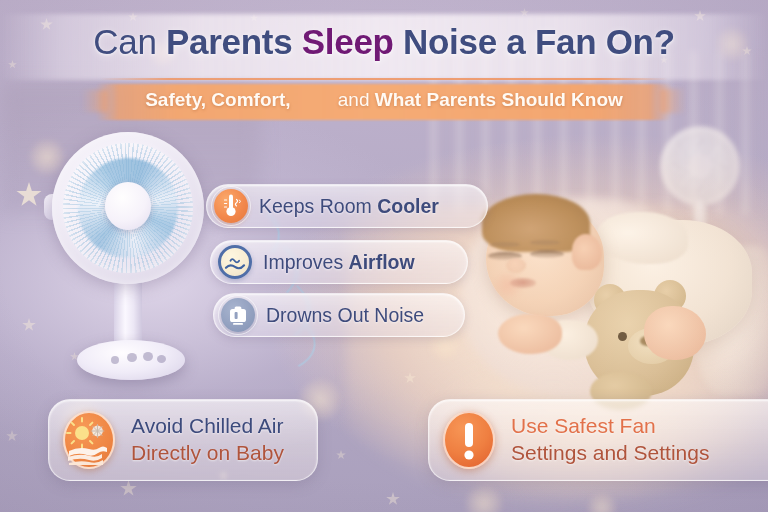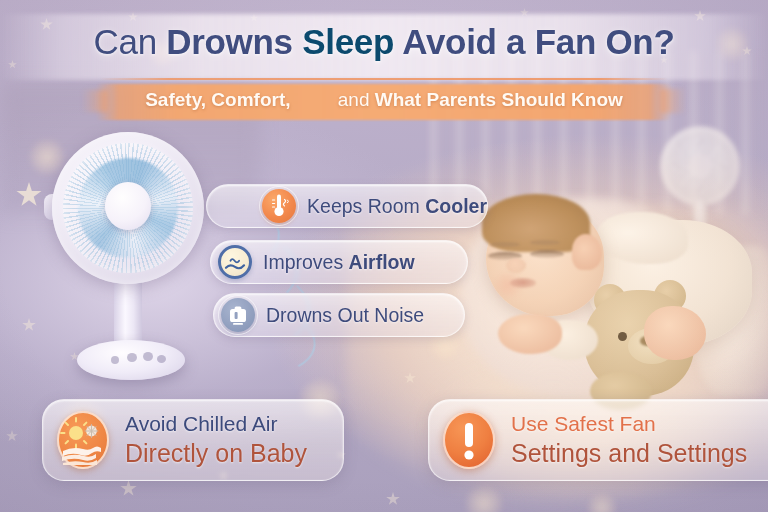--- a/index.html
+++ b/index.html
@@ -283,21 +283,21 @@
     position: absolute; left: 0; top: 22px; width: 768px;
     text-align: center;
     font-size: 35px;
     letter-spacing: -.3px;
     color: #404d7f;
     text-shadow: 0 1px 3px rgba(255,255,255,.75), 0 2px 8px rgba(255,255,255,.5);
     white-space: nowrap;
   }
   .title .w-light { font-weight: 400; }
   .title .w-bold { font-weight: 700; }
-  .title .w-accent { font-weight: 700; color: #0c4a6e; }
+  .title .w-accent { font-weight: 700; color: #701a75; }
   .title-rule {
     position: absolute; left: 100px; top: 78px; width: 568px; height: 2px;
     background: linear-gradient(90deg, rgba(240,150,100,0), rgba(240,150,100,.85) 12%, rgba(240,150,100,.9) 88%, rgba(240,150,100,0));
     border-radius: 2px;
   }
   .sub-band {
     position: absolute; left: 96px; top: 84px; width: 576px; height: 36px;
     background: linear-gradient(90deg,
       rgba(243,160,104,0) 0%, rgba(243,160,104,.75) 4%,
       rgba(245,167,110,.96) 14%, rgba(246,171,115,.98) 50%,
@@ -390,21 +390,21 @@
   }
   .ci-excl {
     position: absolute; inset: 0; border-radius: 50%;
     background: radial-gradient(circle at 38% 28%, #f79656 0%, #ef7f41 52%, #e05f2d 100%);
     border: 2px solid rgba(255,255,255,.68);
     box-shadow: 0 2px 8px rgba(180,86,40,.42);
   }
   .card-icon svg { position: absolute; inset: 0; width: 100%; height: 100%; }
   .card-text { margin-left: 16px; line-height: 1.28; }
   .card-l1 { font-size: 21px; font-weight: 400; white-space: nowrap; text-shadow: 0 1px 2px rgba(255,255,255,.6); }
-  .card-l2 { font-size: 25px; font-weight: 400; white-space: nowrap; text-shadow: 0 1px 2px rgba(255,255,255,.6); }
+  .card-l2 { font-size: 21px; font-weight: 400; white-space: nowrap; text-shadow: 0 1px 2px rgba(255,255,255,.6); }
   .navy { color: #3c4a7c; }
   .rust { color: #b0543c; }
   .coral { color: #e2714a; }
 </style>
 </head>
 <body>
 
 <div id="poster">
 
   <div class="bg-base"></div>
@@ -492,29 +492,29 @@
     <div class="fan-head"></div>
     <div class="fan-grille"></div>
     <div class="fan-blades"></div>
     <div class="fan-hub"></div>
   </div>
 
   <div class="glow"></div>
 
   <div class="title-band"></div>
   <div class="title">
-    <span class="w-light">Can </span><span class="w-bold">Drowns </span><span class="w-accent">Sleep </span><span class="w-bold">Avoid a Fan On?</span>
+    <span class="w-light">Can </span><span class="w-bold">Parents </span><span class="w-accent">Sleep </span><span class="w-bold">Noise a Fan On?</span>
   </div>
   <div class="title-rule"></div>
   <div class="sub-band"></div>
   <div class="subtitle">
     <span class="s-bold">Safety, Comfort, </span><span class="s-reg">and </span><span class="s-bold">What Parents Should Know</span>
   </div>
 
-  <div class="pill" style="left:206px;top:184px;width:282px;justify-content:flex-end;">
+  <div class="pill" style="left:206px;top:184px;width:282px;">
     <span class="ic ic-therm">
       <span class="ic-ring"></span>
       <svg viewBox="0 0 34 34">
         <path d="M17 7.5 L17 20" stroke="#ffffff" stroke-width="4" stroke-linecap="round" fill="none"></path>
         <circle cx="17" cy="22.5" r="4.6" fill="#ffffff"></circle>
         <path d="M10.5 11 L12.6 11 M10.5 14.5 L12.6 14.5 M10.5 18 L12.6 18" stroke="#ffffff" stroke-width="1.2" stroke-linecap="round"></path>
         <path d="M22.5 10.5 q2.2 1.6 0 3.2 q-2.2 1.6 0 3.2" stroke="#ffffff" stroke-width="1.2" fill="none" stroke-linecap="round"></path>
         <path d="M25.6 11 q1.8 1.4 0 2.8" stroke="#ffffff" stroke-width="1" fill="none" stroke-linecap="round"></path>
       </svg>
     </span>
@@ -543,21 +543,21 @@
       <svg viewBox="0 0 34 34">
         <path d="M6 24 q5-5 11-1 q6 4 11-2" stroke="#3f63a0" stroke-width="2.6" fill="none" stroke-linecap="round"></path>
         <path d="M11.5 15.5 q2-4 5 0 q3 4 5.5 0" stroke="#3f63a0" stroke-width="2.2" fill="none" stroke-linecap="round"></path>
       </svg>
     </span>
     <span class="pill-label">
       <span class="p-reg">Improves </span><span class="p-bold">Airflow</span>
     </span>
   </div>
 
-  <div class="card" style="left:42px;width:302px;">
+  <div class="card" style="left:48px;width:270px;">
     <span class="card-icon">
       <span class="ci-sun"></span>
       <svg viewBox="0 0 52 58">
         <g>
           <circle cx="19" cy="22" r="7" fill="#fbe08a"></circle>
           <g stroke="#fbe08a" stroke-width="2" stroke-linecap="round">
             <path d="M19 10.5 L19 7"></path>
               <path d="M19 37 L19 33.5"></path>
             <path d="M7.5 22 L4 22"></path>
               <path d="M34 22 L30.5 22"></path>

